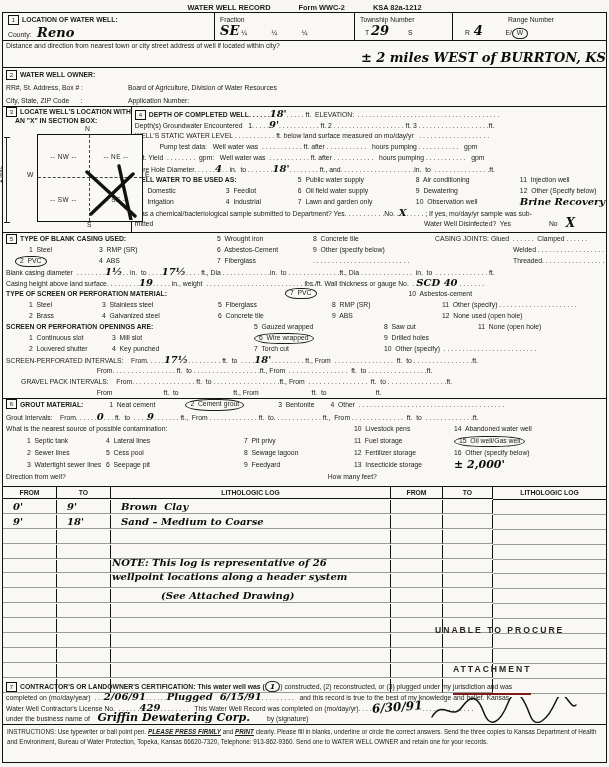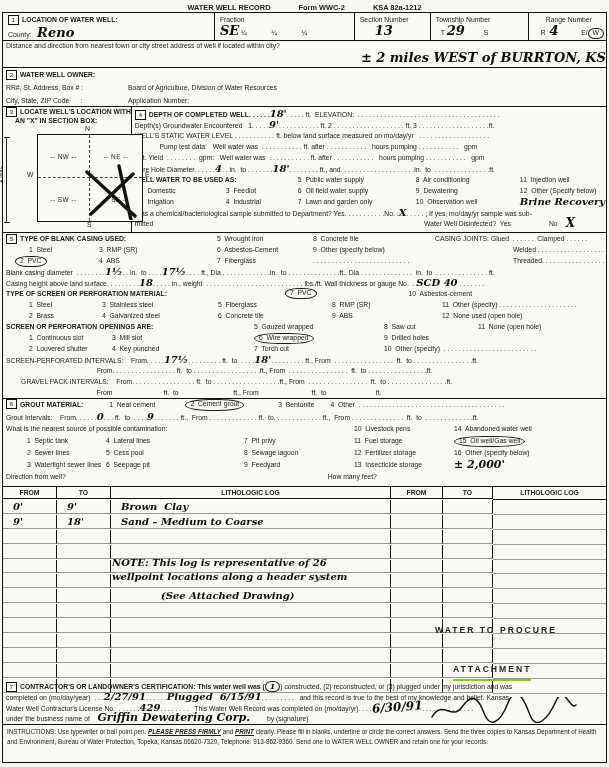--- a/index.html
+++ b/index.html
@@ -65,21 +65,21 @@
   .g-cont .ind{padding-left:24px;}
   .s6 .ln{height:12px;line-height:12px;}
   
   .litho{height:194px;position:relative;}
   .ltable{display:grid;grid-template-columns:54px 54px 280px 52px 50px 1fr;position:absolute;inset:0;}
   .ltable .hcell{border-bottom:1px solid #111;font-weight:bold;text-align:center;height:12px;line-height:12px;}
   .ltable .cell{border-bottom:1px solid #9a9a94;height:13.9px;line-height:13.9px;overflow:visible;white-space:pre;}
   .cb{border-right:1px solid #111;box-sizing:border-box;}
   .notewrap{position:absolute;z-index:5;}
   .stamp{font-family:"Liberation Sans", sans-serif;font-weight:bold;letter-spacing:2px;color:#26261f;font-size:8.6px;white-space:pre;}
-  .stamp-under{border-bottom:2px solid #84cc16;padding-bottom:5px;}
+  .stamp-under{border-bottom:2px solid #7f1d1d;padding-bottom:19px;}
   
   .s7 .ln{height:10.6px;line-height:10.6px;}
   .sig{position:absolute;right:28px;top:16px;z-index:6;}
   
   .instr{padding:2px 4px 0 4px;font-size:6.3px;line-height:9.5px;white-space:normal;}
   .em{font-style:italic;text-decoration:underline;font-weight:bold;}
 </style>
 </head>
 <body>
 
@@ -92,24 +92,20 @@
 <div class="formbox">
 
   <div class="sec s1grid">
     <div class="w1">
       <div class="ln" style="height:13px;"><span class="badge">1</span><span class="btitle">LOCATION OF WATER WELL:</span></div>
       <div class="ln"><span>County:</span>   <span class="hw hw-lg">Reno</span></div>
     </div>
     <div class="w2">
       <div class="ln"><span>Fraction</span></div>
       <div class="ln"><span class="hw hw-lg">SE</span> <span>¼</span>             <span>¼</span>             <span>¼</span></div>
-    </div>
-    <div class="w3">
-      <div class="ln"><span>Section Number</span></div>
-      <div class="ln" style="padding-left:18px;"><span class="hw hw-lg">13</span></div>
     </div>
     <div class="w4">
       <div class="ln"><span>Township Number</span></div>
       <div class="ln" style="padding-left:8px;"><span>T</span> <span class="hw hw-lg">29</span>          <span>S</span></div>
     </div>
     <div class="w5">
       <div class="ln" style="text-align:center;"><span>Range Number</span></div>
       <div class="ln" style="padding-left:10px;"><span>R</span>  <span class="hw hw-lg">4</span>            <span>E/</span><span class="circ">W</span></div>
     </div>
   </div>
@@ -193,21 +189,21 @@
       <div class="ln">6  Asbestos-Cement</div>
       <div class="ln">9  Other (specify below)</div>
       <div class="ln" style="padding-left:78px;">Welded . . . . . . . . . . . . . . . . . . .</div>
       <div class="ln" style="padding-left:12px;"><span class="circ">2  PVC</span></div>
       <div class="ln">4  ABS</div>
       <div class="ln">7  Fiberglass</div>
       <div class="ln">. . . . . . . . . . . . . . . . . . . . . . . . . .</div>
       <div class="ln" style="padding-left:78px;">Threaded. . . . . . . . . . . . . . . . .</div>
     </div>
     <div class="ln"><span>Blank casing diameter  . . . . . . . .</span><span class="hw">1½</span><span>. . in.  to . . . .</span><span class="hw">17½</span><span>. . . . ft., Dia . . . . . . . . . . . . .in.  to . . . . . . . . . . . . . .ft., Dia . . . . . . . . . . . . . .  in.  to  . . . . . . . . . . . . . . ft.</span></div>
-    <div class="ln"><span>Casing height above land surface. . . . . . . . .</span><span class="hw">18</span><span>. . . . . in., weight  . . . . . . . . . . . . . . . . . . . . . . . . . . lbs./ft. Wall thickness or gauge No.  . </span><span class="hw">SCD 40</span><span> . . . . . . .</span></div>
+    <div class="ln"><span>Casing height above land surface. . . . . . . . .</span><span class="hw">19</span><span>. . . . . in., weight  . . . . . . . . . . . . . . . . . . . . . . . . . . lbs./ft. Wall thickness or gauge No.  . </span><span class="hw">SCD 40</span><span> . . . . . . .</span></div>
     <div class="ln flexln"><span class="btitle">TYPE OF SCREEN OR PERFORATION MATERIAL:</span><span class="circ" style="margin-left:118px;">7  PVC</span><span style="margin-left:92px;">10  Asbestos-cement</span></div>
     <div class="g-scr">
       <div class="ln ind">1  Steel</div>
       <div class="ln">3  Stainless steel</div>
       <div class="ln">5  Fiberglass</div>
       <div class="ln">8  RMP (SR)</div>
       <div class="ln">11  Other (specify) . . . . . . . . . . . . . . . . . . . . .</div>
       <div class="ln ind">2  Brass</div>
       <div class="ln">4  Galvanized steel</div>
       <div class="ln">6  Concrete tile</div>
@@ -346,27 +342,27 @@
         <div class="cell cb">&nbsp;</div>
         <div class="cell cb">&nbsp;</div>
         <div class="cell cb">&nbsp;</div>
         <div class="cell cb">&nbsp;</div>
         <div class="cell cb">&nbsp;</div>
         <div class="cell ">&nbsp;</div>
       </div>
     <div class="notewrap" style="left:109px;top:70px;"><span class="hw">NOTE: This log is representative of 26</span></div>
     <div class="notewrap" style="left:86px;top:84px;margin-left:23px;"><span class="hw">wellpoint locations along a header system</span></div>
     <div class="notewrap" style="left:158px;top:103px;"><span class="hw">(See Attached Drawing)</span></div>
-    <div class="notewrap" style="left:432px;top:138px;"><span class="stamp">WATER TO PROCURE</span></div>
+    <div class="notewrap" style="left:432px;top:138px;"><span class="stamp">UNABLE TO PROCURE</span></div>
     <div class="notewrap" style="left:450px;top:177px;"><span class="stamp stamp-under">ATTACHMENT</span></div>
   </div>
 
   <div class="sec s7" style="height:44px;">
     <div class="ln"><span class="badge">7</span><span class="btitle">CONTRACTOR'S OR LANDOWNER'S CERTIFICATION: This water well was (</span><span class="circ hw" style="font-size:8px;">1</span><span>) constructed, (2) reconstructed, or (3) plugged under my jurisdiction and was</span></div>
-    <div class="ln"><span>completed on (mo/day/year)  . . .</span><span class="hw">2/27/91</span><span>. . . . . .</span><span class="hw">Plugged  6/15/91</span><span>. . . . . . . . .   and this record is true to the best of my knowledge and belief. Kansas</span></div>
+    <div class="ln"><span>completed on (mo/day/year)  . . .</span><span class="hw">2/06/91</span><span>. . . . . .</span><span class="hw">Plugged  6/15/91</span><span>. . . . . . . . .   and this record is true to the best of my knowledge and belief. Kansas</span></div>
     <div class="ln"><span>Water Well Contractor's License No.  . . . . . .</span><span class="hw">429</span><span>. . . . . . . .   This Water Well Record was completed on (mo/day/yr). . . .</span><span class="hw" style="font-size:12px;display:inline-block;transform:rotate(-4deg);">6/30/91</span><span>. . . . . . . . . . . . . .</span></div>
     <div class="ln"><span>under the business name of    </span><span class="hw hw-md">Griffin Dewatering Corp.</span><span>         by (signature)</span></div>
     <svg class="sig" width="150" height="26" viewBox="0 0 150 26">
       <path d="M4 20 C 14 2, 24 24, 34 10 S 50 0, 56 16 S 72 26, 80 6 S 96 2, 102 18 S 120 22, 128 4 S 142 14, 148 8" stroke="#141414" stroke-width="1.5" fill="none" stroke-linecap="round"></path>
     </svg>
   </div>
 
   <div class="instr">
     <span>INSTRUCTIONS: Use typewriter or ball point pen. </span><span class="em">PLEASE PRESS FIRMLY</span><span> and </span><span class="em">PRINT</span><span> clearly. Please fill in blanks, underline or circle the correct answers. Send the three copies to Kansas Department of Health and Environment, Bureau of Water Protection, Topeka, Kansas 66620-7320, Telephone: 913-862-9360. Send one to WATER WELL OWNER and retain one for your records.</span>
   </div>

